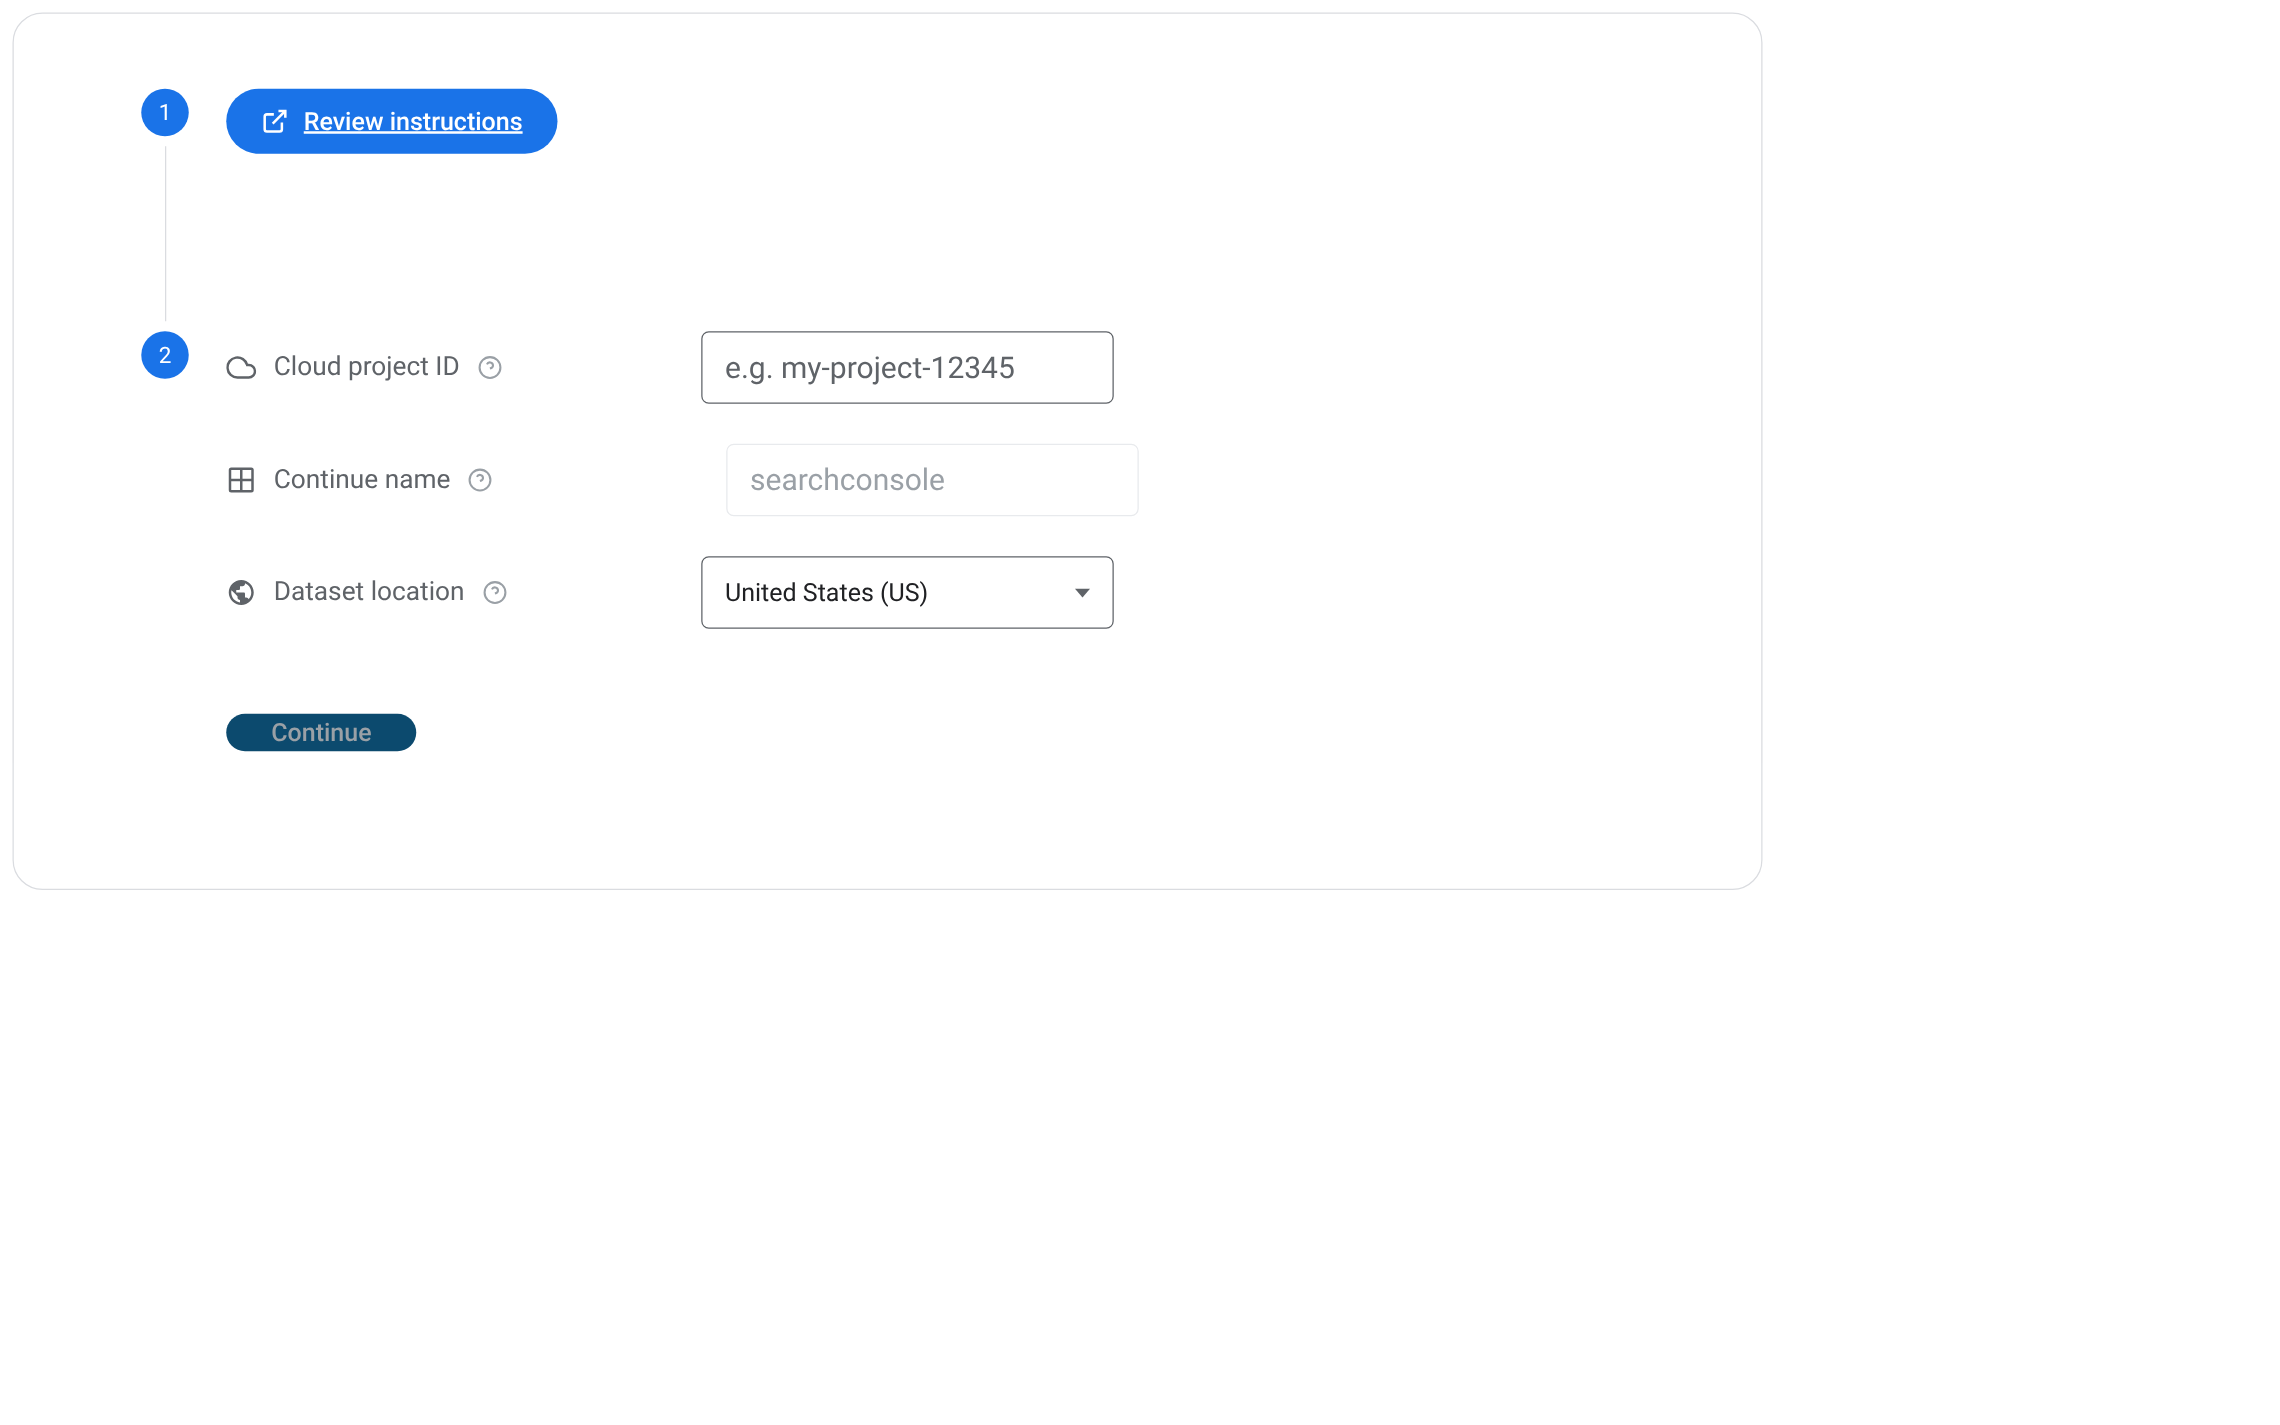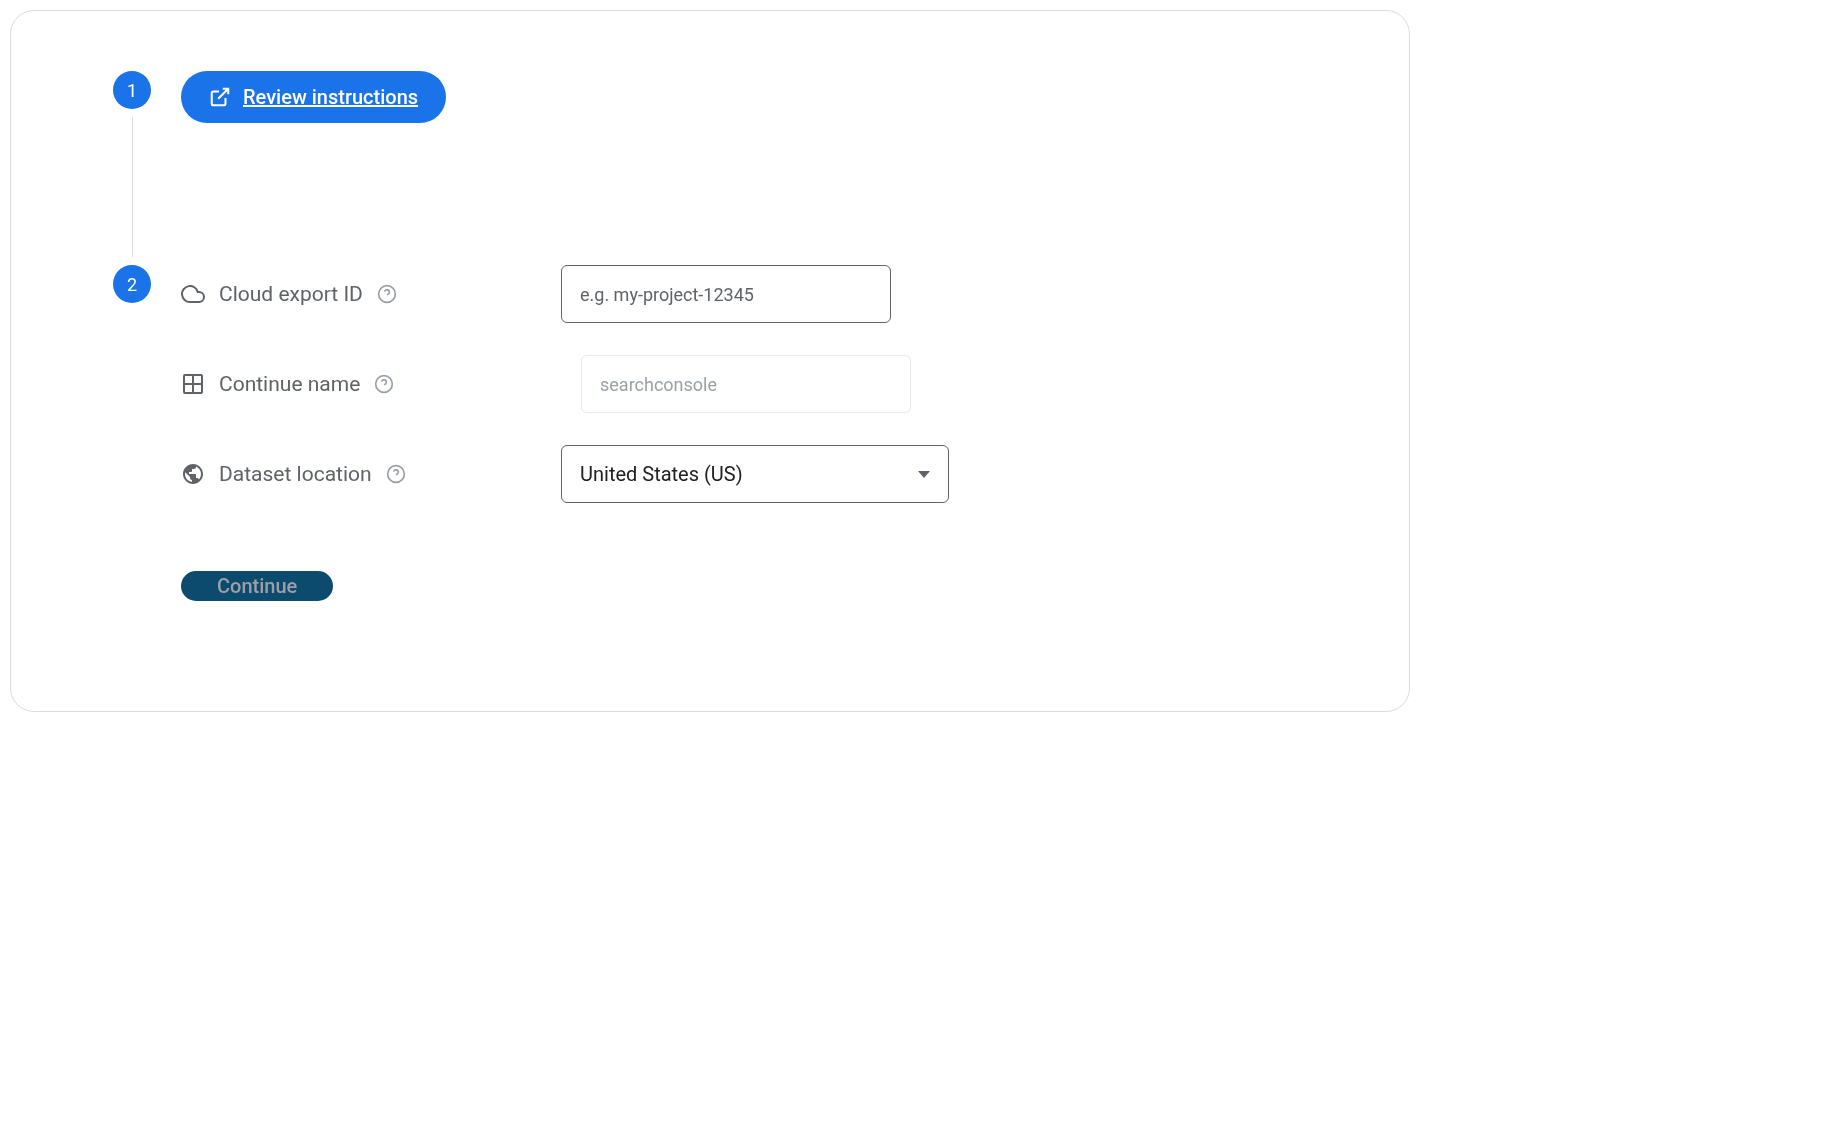--- a/index.html
+++ b/index.html
@@ -125,41 +125,41 @@
       color: #9aa0a6;
       flex-shrink: 0;
     }
     
     .form-input {
       width: 330px;
       height: 58px;
       border: 1px solid #5f6368;
       border-radius: 6px;
       padding: 0 18px;
-      font-size: 18px;
+      font-size: 24px;
       font-family: inherit;
       color: #202124;
     }
     
     .form-input::placeholder {
       color: #5f6368;
     }
     
     .form-input.disabled-look {
       border-color: #e8eaed;
       color: #9aa0a6;
       margin-left: 20px;
     }
     
     .form-input.disabled-look::placeholder {
       color: #9aa0a6;
     }
     
     .form-select {
-      width: 388px;
+      width: 330px;
       height: 58px;
       border: 1px solid #5f6368;
       border-radius: 6px;
       padding: 0 18px;
       font-size: 20px;
       display: flex;
       align-items: center;
       justify-content: space-between;
       cursor: pointer;
       color: #202124;
@@ -213,21 +213,21 @@
       <div class="step-number">2</div>
     </div>
     <div class="step-content">
       
       
       <div class="form-row">
         <div class="form-label-group">
           <svg class="form-icon" viewBox="0 0 24 24" fill="none" stroke="currentColor" stroke-width="2">
             <path d="M18 10h-1.26A8 8 0 1 0 9 20h9a5 5 0 0 0 0-10z"></path>
           </svg>
-          <span class="form-label">Cloud export ID</span>
+          <span class="form-label">Cloud project ID</span>
           <svg class="help-icon" viewBox="0 0 24 24" fill="none" stroke="currentColor" stroke-width="2">
             <circle cx="12" cy="12" r="10"></circle>
             <path d="M9.1 9a3 3 0 0 1 5.8 1c0 2-3 3-3 3"></path>
             <line x1="12" y1="17" x2="12" y2="17.01"></line>
           </svg>
         </div>
         <input type="text" class="form-input" placeholder="e.g. my-project-12345" style="">
       </div>
       
       

